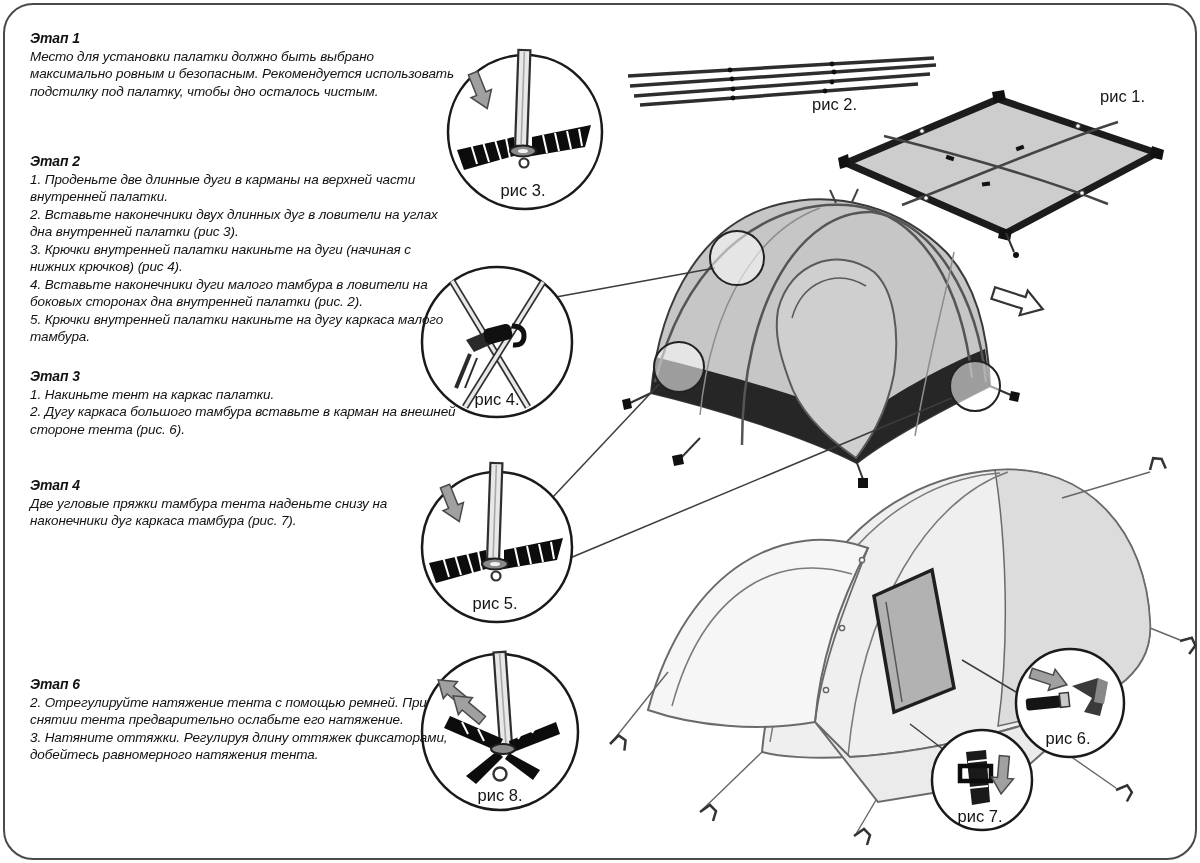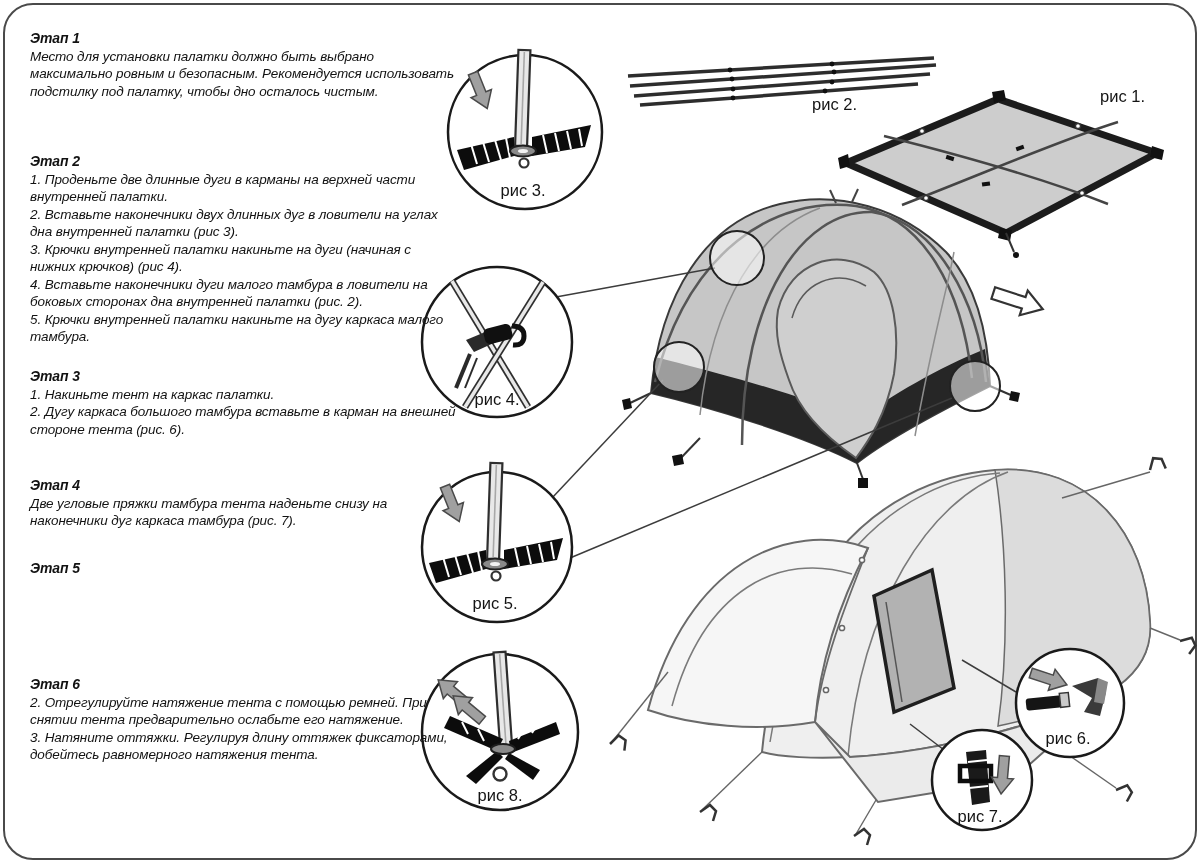--- a/index.html
+++ b/index.html
@@ -275,20 +275,19 @@
   <section class="step" style="top:368px">
     <h3>Этап 3</h3>
     <p>1. Накиньте тент на каркас палатки.</p>
     <p>2. Дугу каркаса большого тамбура вставьте в карман на внешней стороне тента (рис. 6).</p>
   </section>
   <section class="step" style="top:477px">
     <h3>Этап 4</h3>
     <p>Две угловые пряжки тамбура тента наденьте снизу на наконечники дуг каркаса тамбура (рис. 7).</p>
   </section>
   <section class="step" style="top:560px">
-    <h3>Этап 5</h3>
   </section>
   <section class="step" style="top:676px">
     <h3>Этап 6</h3>
     <p>2. Отрегулируйте натяжение тента с помощью ремней. При снятии тента предварительно ослабьте его натяжение.</p>
     <p>3. Натяните оттяжки. Регулируя длину оттяжек фиксаторами, добейтесь равномерного натяжения тента.</p>
   </section>
 </div>
 
 </body></html>

